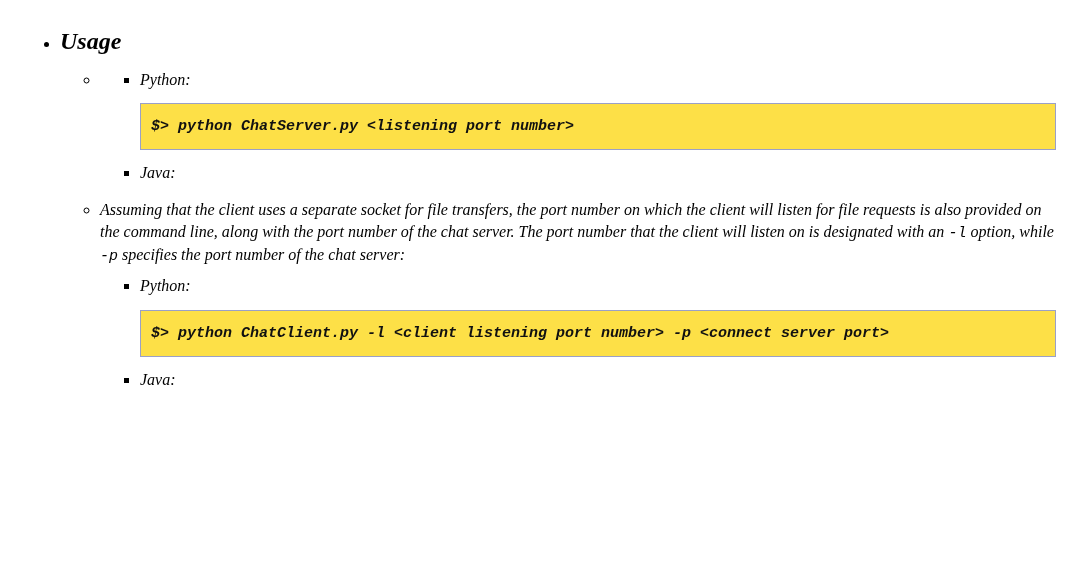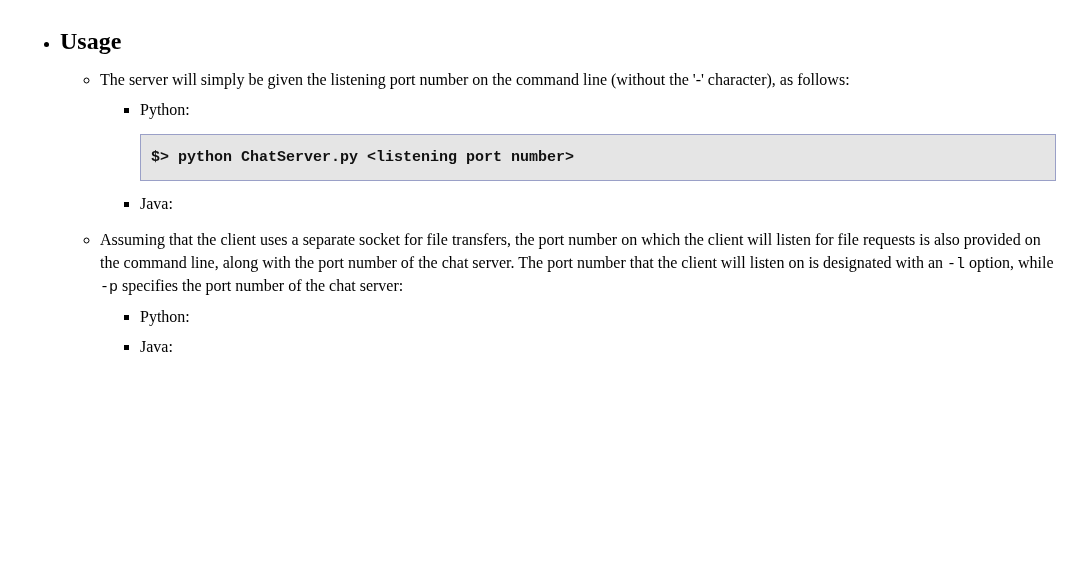--- a/index.html
+++ b/index.html
@@ -29,33 +29,34 @@
     }
     h3 {
       font-size: 24px;
       font-weight: bold;
       margin: 16px 0 16px 0;
       display: inline;
     }
     .heading-li {
       margin-top: 20px;
       margin-bottom: 9px;
+      font-style: italic;
     }
     .text-li {
       margin-top: 14px;
       margin-bottom: 0;
       line-height: 1.4;
     }
     .lang-li {
       margin-top: 8px;
       margin-bottom: 0;
       line-height: 1.4;
     }
     pre.code-block {
-      background: #e5e5e5;
+      background: #fde047;
       border: 1px solid #9aa0c7;
       padding: 12px 10px;
       margin: 12px 0 12px 0;
       font-family: Consolas, "Courier New", monospace;
       font-size: 15px;
       font-weight: bold;
       color: #111;
       white-space: pre;
       overflow-x: auto;
     }
@@ -65,36 +66,36 @@
     }
   </style>
 </head>
 <body>
 
 <ul class="level1">
   <li class="heading-li">
     <h3>Usage</h3>
     <ul class="level2">
       <li class="text-li">
-        <span>The server will simply be given the listening port number on the command line (without the '-' character), as follows:</span>
         <ul class="level3">
           <li class="lang-li">
             <span>Python:</span>
             <pre class="code-block">$&gt; python ChatServer.py &lt;listening port number&gt;</pre>
           </li>
           <li class="lang-li">
             <span>Java:</span>
           </li>
         </ul>
       </li>
       <li class="text-li">
         <span>Assuming that the client uses a separate socket for file transfers, the port number on which the client will listen for file requests is also provided on the command line, along with the port number of the chat server. The port number that the client will listen on is designated with an </span><code class="inline">-l</code><span> option, while </span><code class="inline">-p</code><span> specifies the port number of the chat server:</span>
         <ul class="level3">
           <li class="lang-li">
             <span>Python:</span>
+            <pre class="code-block">$&gt; python ChatClient.py -l &lt;client listening port number&gt; -p &lt;connect server port&gt;</pre>
           </li>
           <li class="lang-li">
             <span>Java:</span>
           </li>
         </ul>
       </li>
     </ul>
   </li>
 </ul>
 

